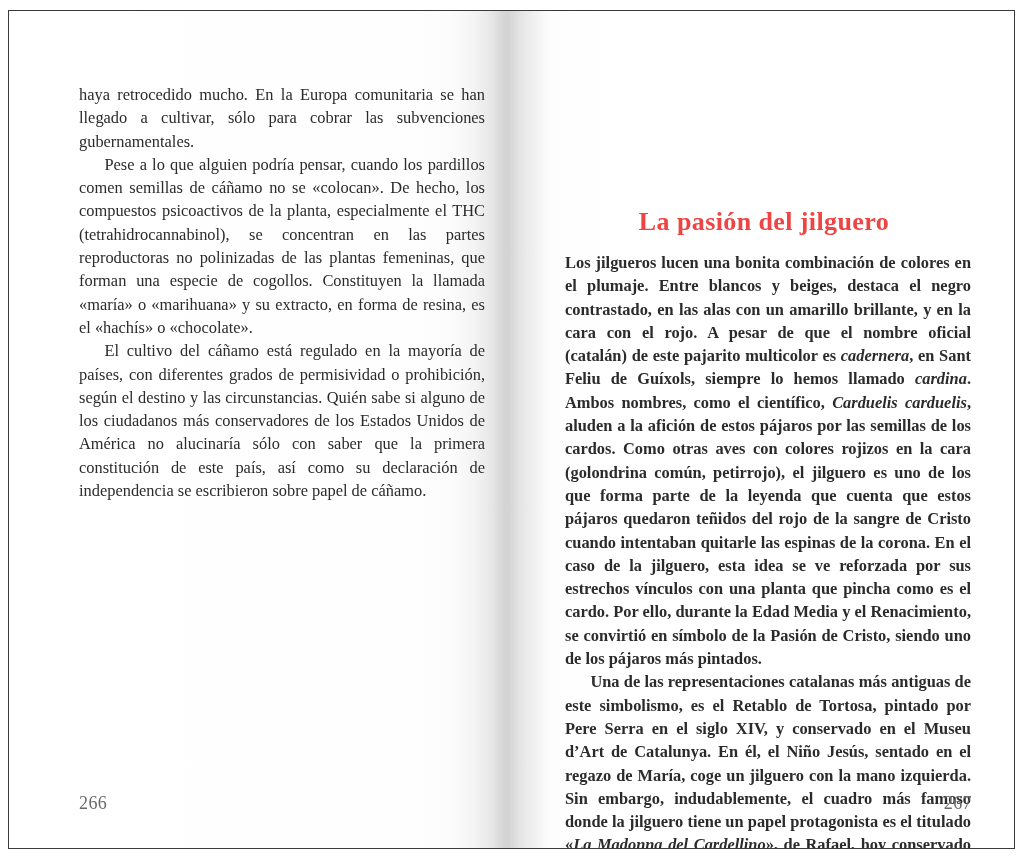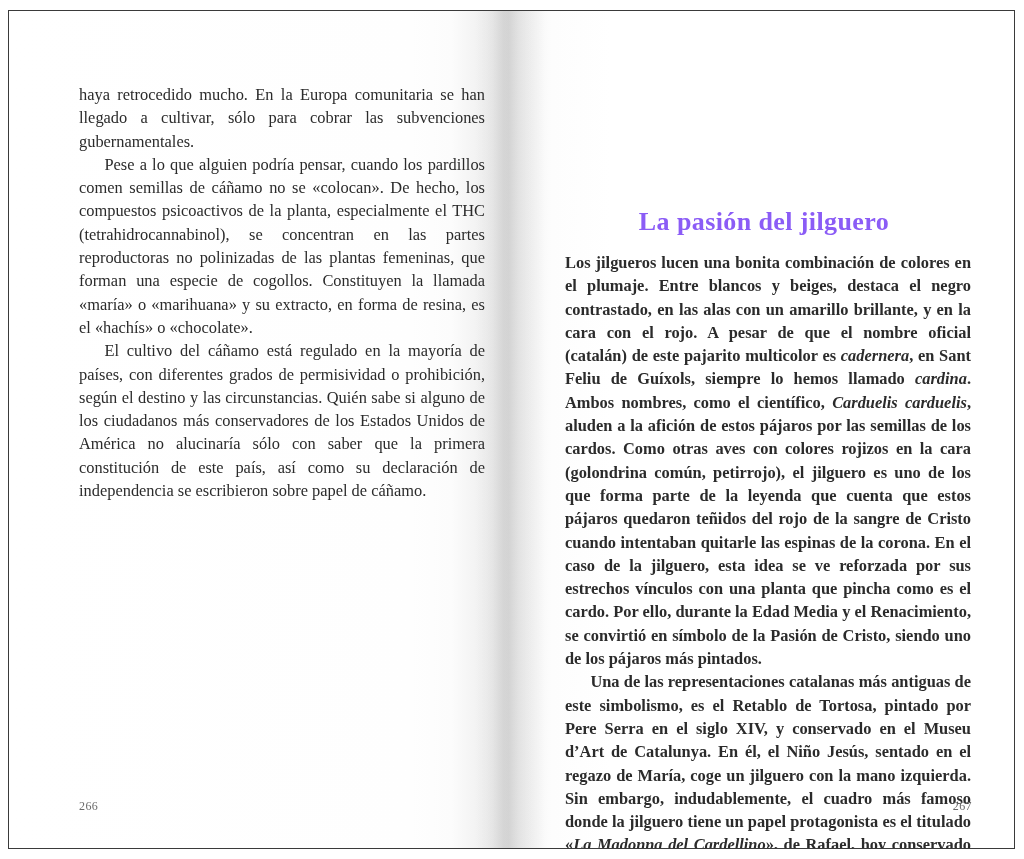--- a/index.html
+++ b/index.html
@@ -110,28 +110,28 @@
   }
 
   .chapter-title {
     position: absolute;
     left: 52px;
     top: 178px;
     width: 406px;
     text-align: center;
     font-size: 26px;
     line-height: 32px;
-    color: #8b5cf6;
+    color: #ef4444;
     letter-spacing: 0.4px;
   }
 
   .folio {
     position: absolute;
     bottom: 34px;
-    font-size: 12px;
+    font-size: 18px;
     color: #6a6a6a;
     letter-spacing: 0.4px;
   }
   .folio-left  { left: 70px; }
   .folio-right { right: 44px; }
 
   i { font-style: italic; }
 </style>
 </head>
 <body>

